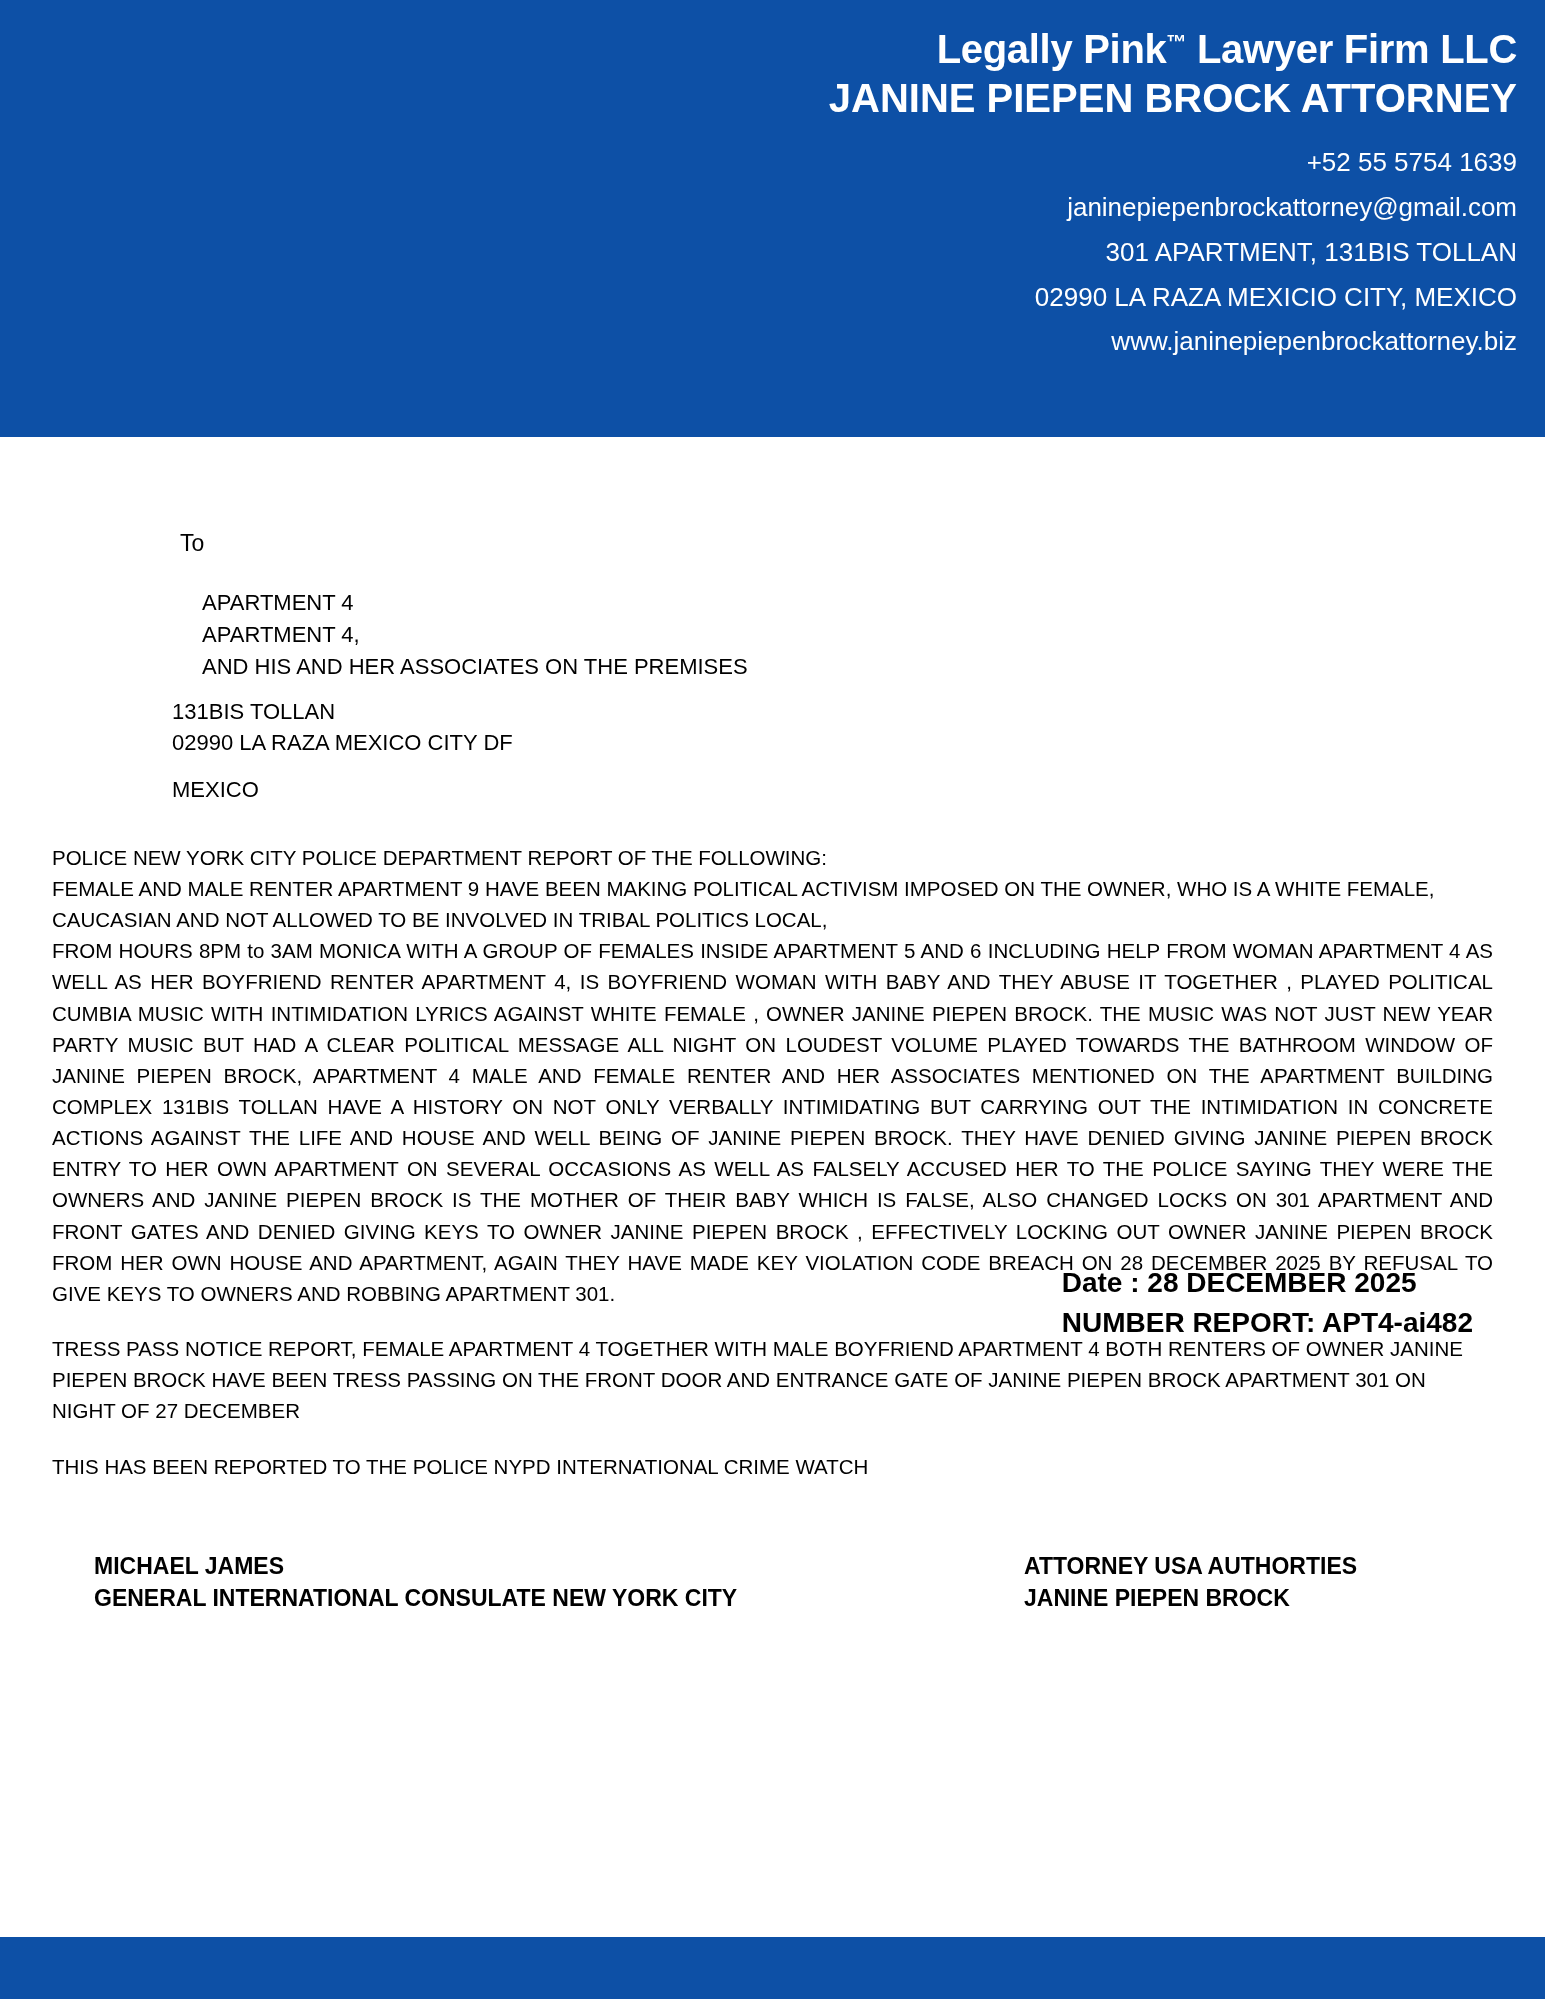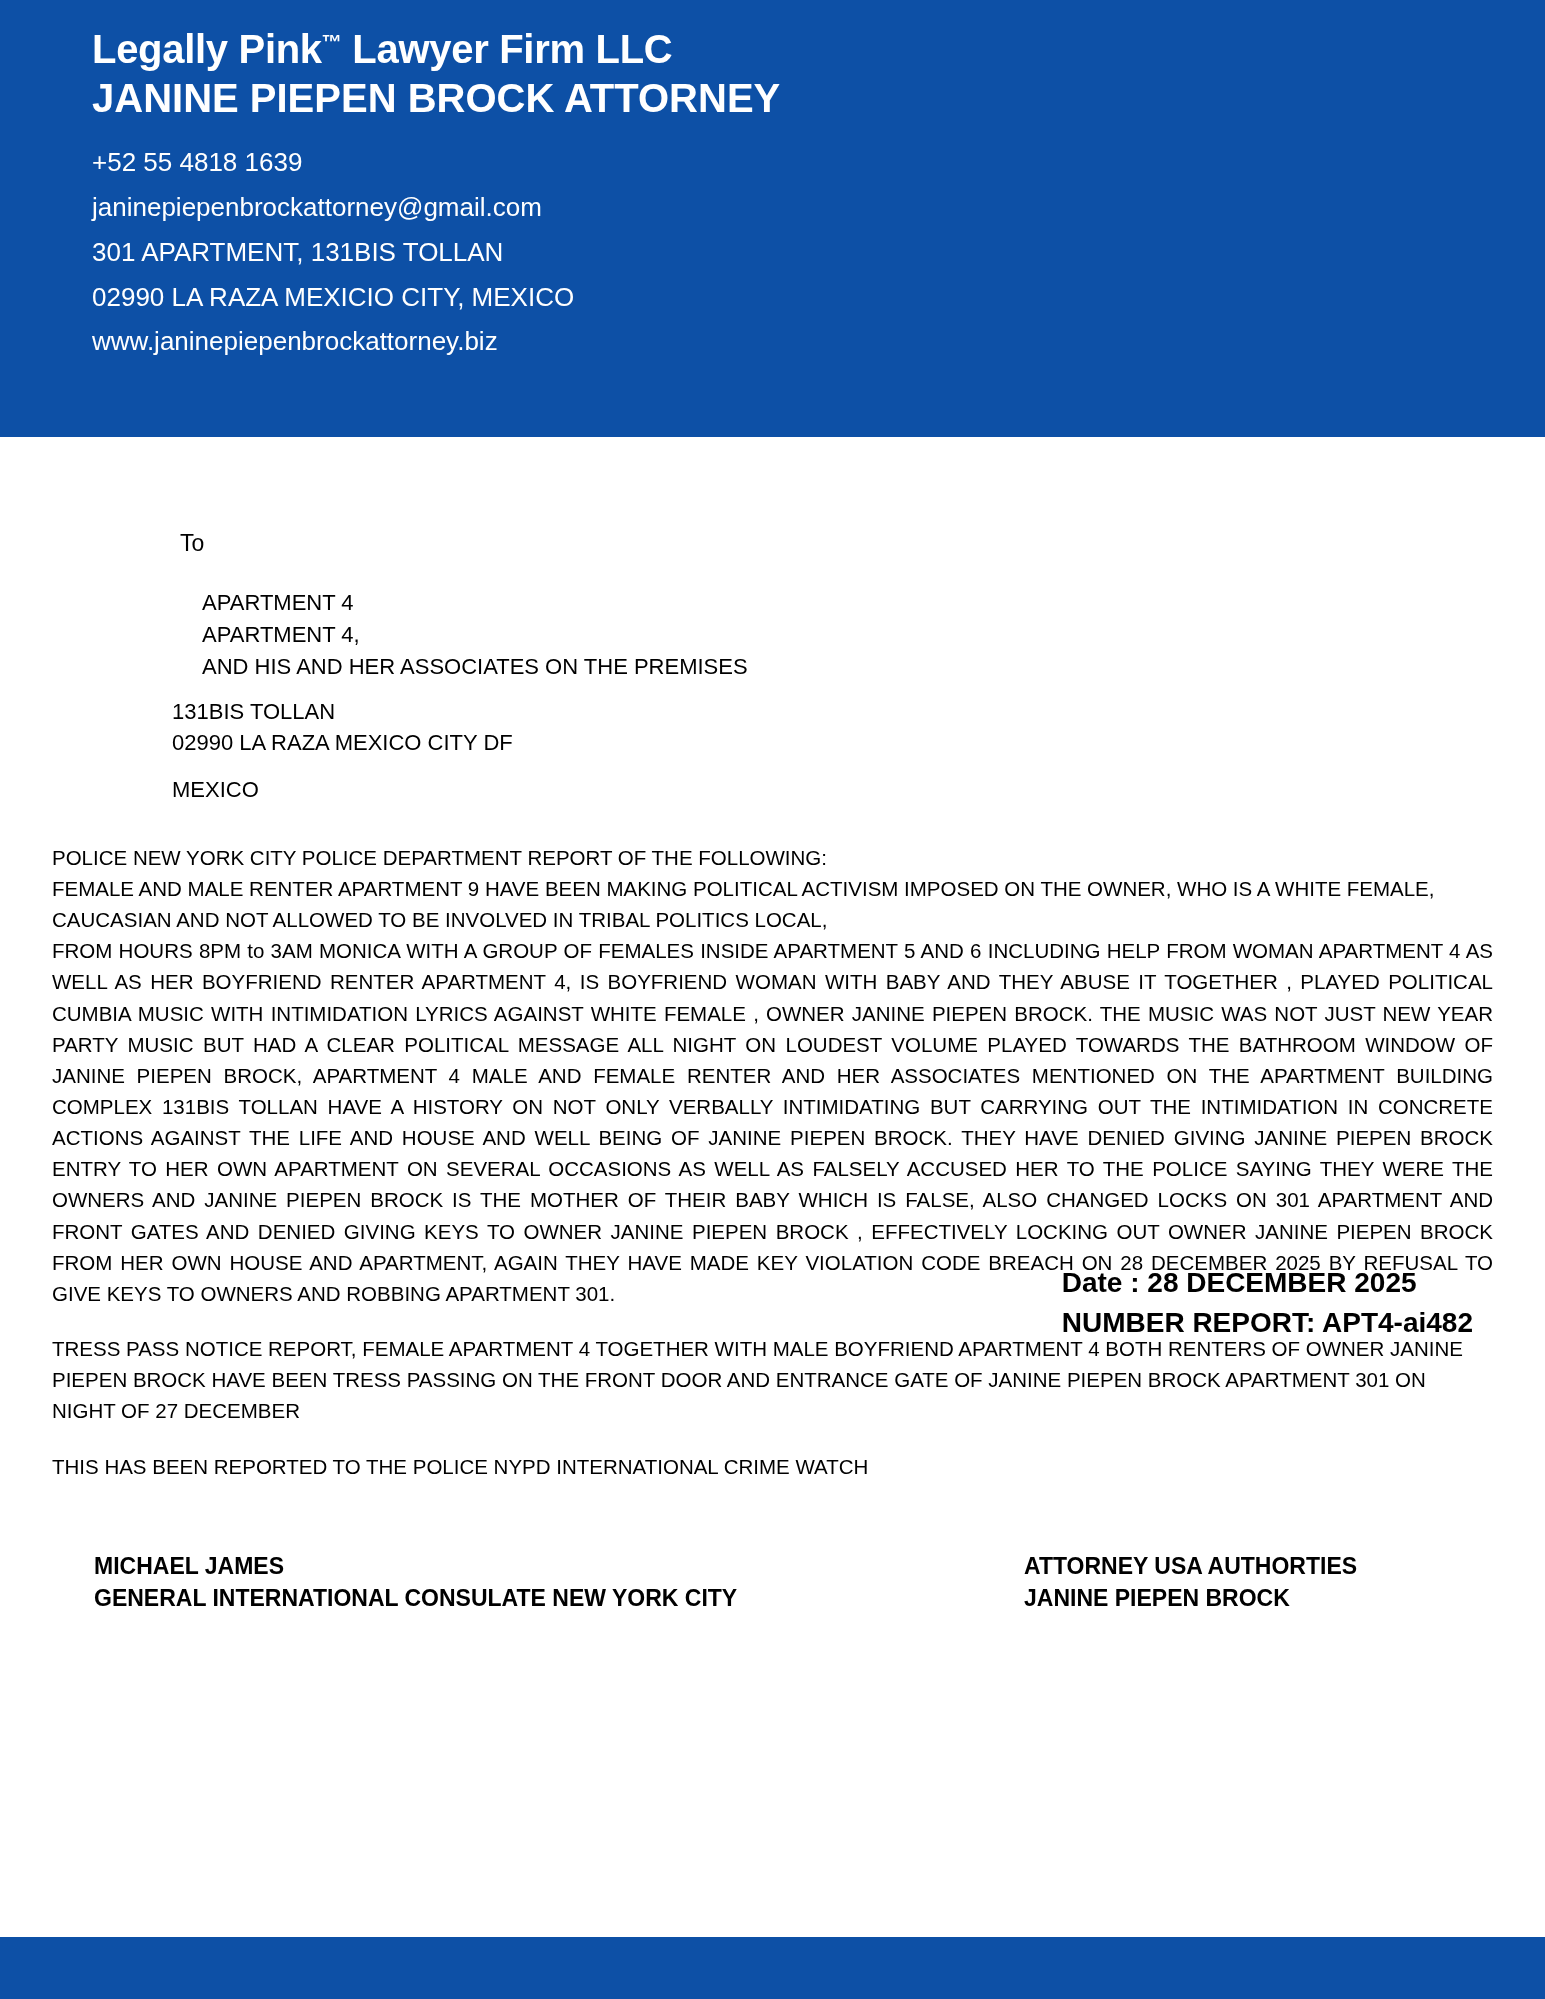--- a/index.html
+++ b/index.html
@@ -20,21 +20,22 @@
   .header-band {
     background: #0d50a6;
     color: #ffffff;
     padding: 26px 0 34px 0;
     width: 100%;
     box-sizing: border-box;
     height: 437px;
   }
   .header-inner {
     padding-left: 92px;
-    padding-right: 60px;
+    padding-right: 28px;
+    text-align: right;
   }
   .firm-name {
     font-size: 40px;
     font-weight: bold;
     letter-spacing: -0.3px;
     line-height: 1.18;
     margin: 0 0 2px 0;
     white-space: nowrap;
   }
   .firm-name .tm {
@@ -151,21 +152,21 @@
     background: #0d50a6;
   }
 </style>
 </head>
 <body>
 
 <div class="header-band">
   <div class="header-inner">
     <div class="firm-name"><span>Legally Pink</span><span class="tm">™</span><span> Lawyer Firm LLC</span></div>
     <div class="attorney-name">JANINE PIEPEN BROCK ATTORNEY</div>
-    <div class="contact-line">+52 55 4818 1639</div>
+    <div class="contact-line">+52 55 5754 1639</div>
     <div class="contact-line">janinepiepenbrockattorney@gmail.com</div>
     <div class="contact-line">301 APARTMENT, 131BIS TOLLAN</div>
     <div class="contact-line">02990 LA RAZA MEXICIO CITY, MEXICO</div>
     <div class="contact-line">www.janinepiepenbrockattorney.biz</div>
   </div>
 </div>
 
 <div class="page-body">
 
   <div class="to-label">To</div>

